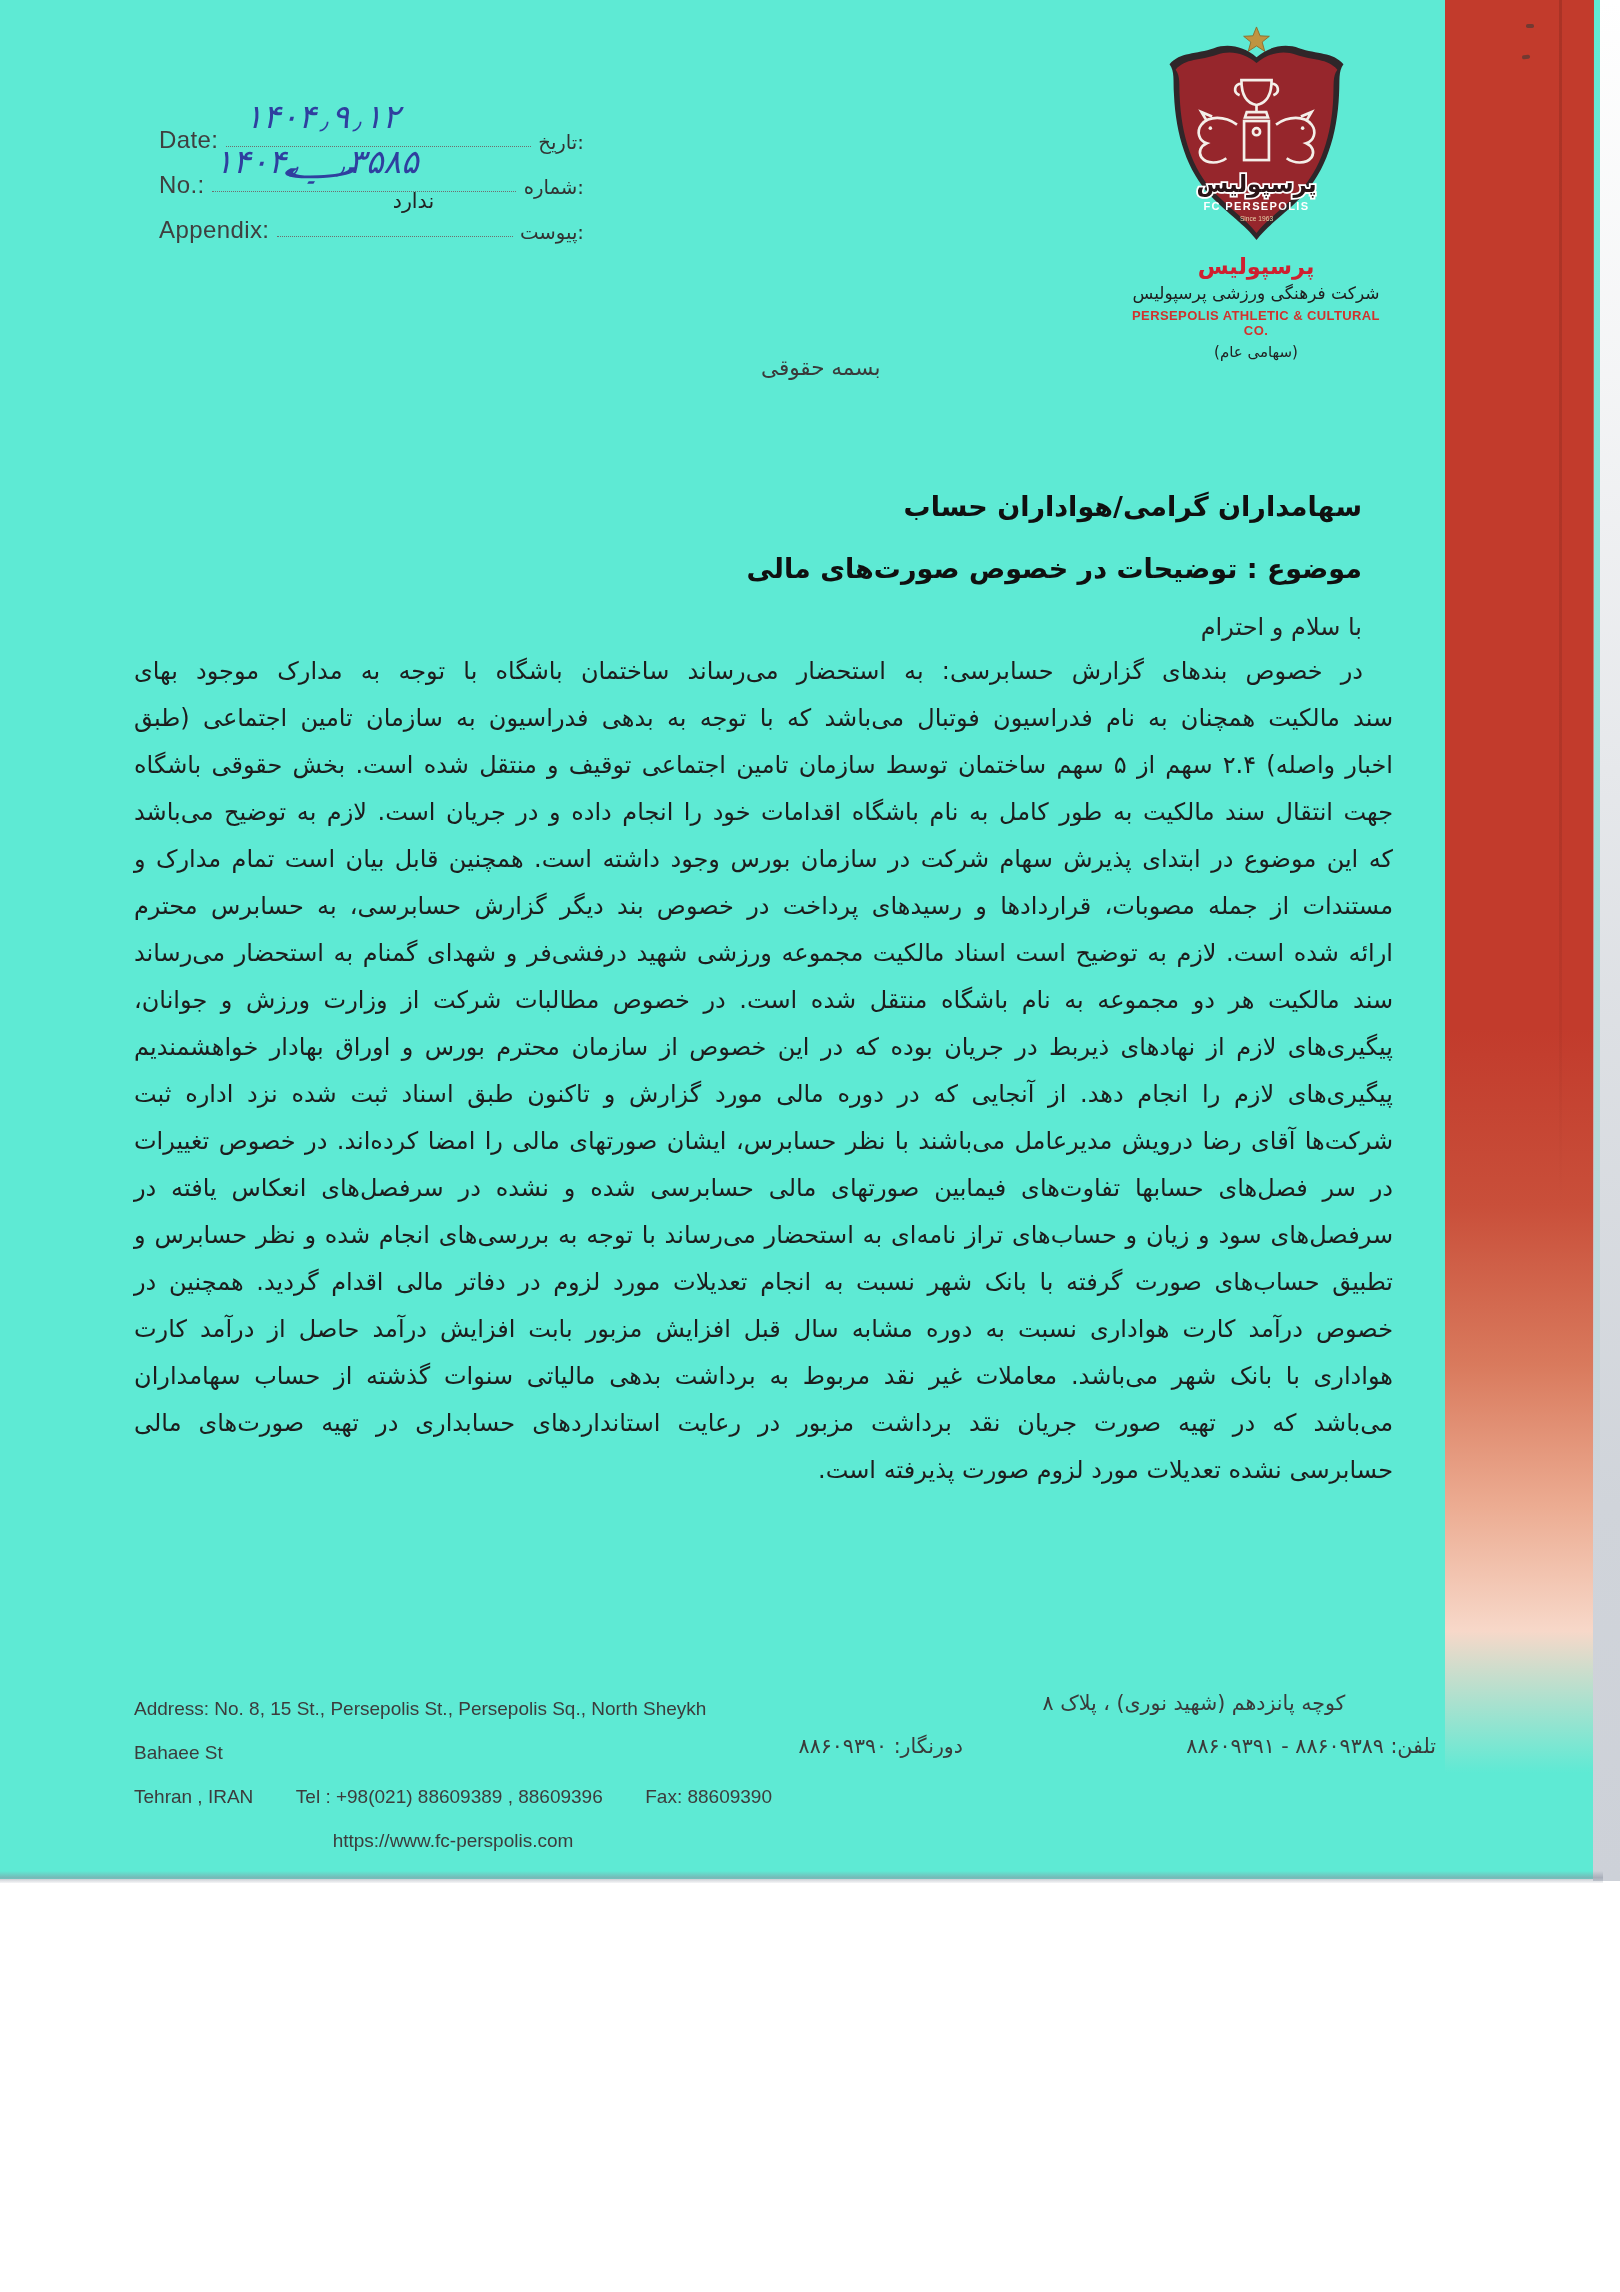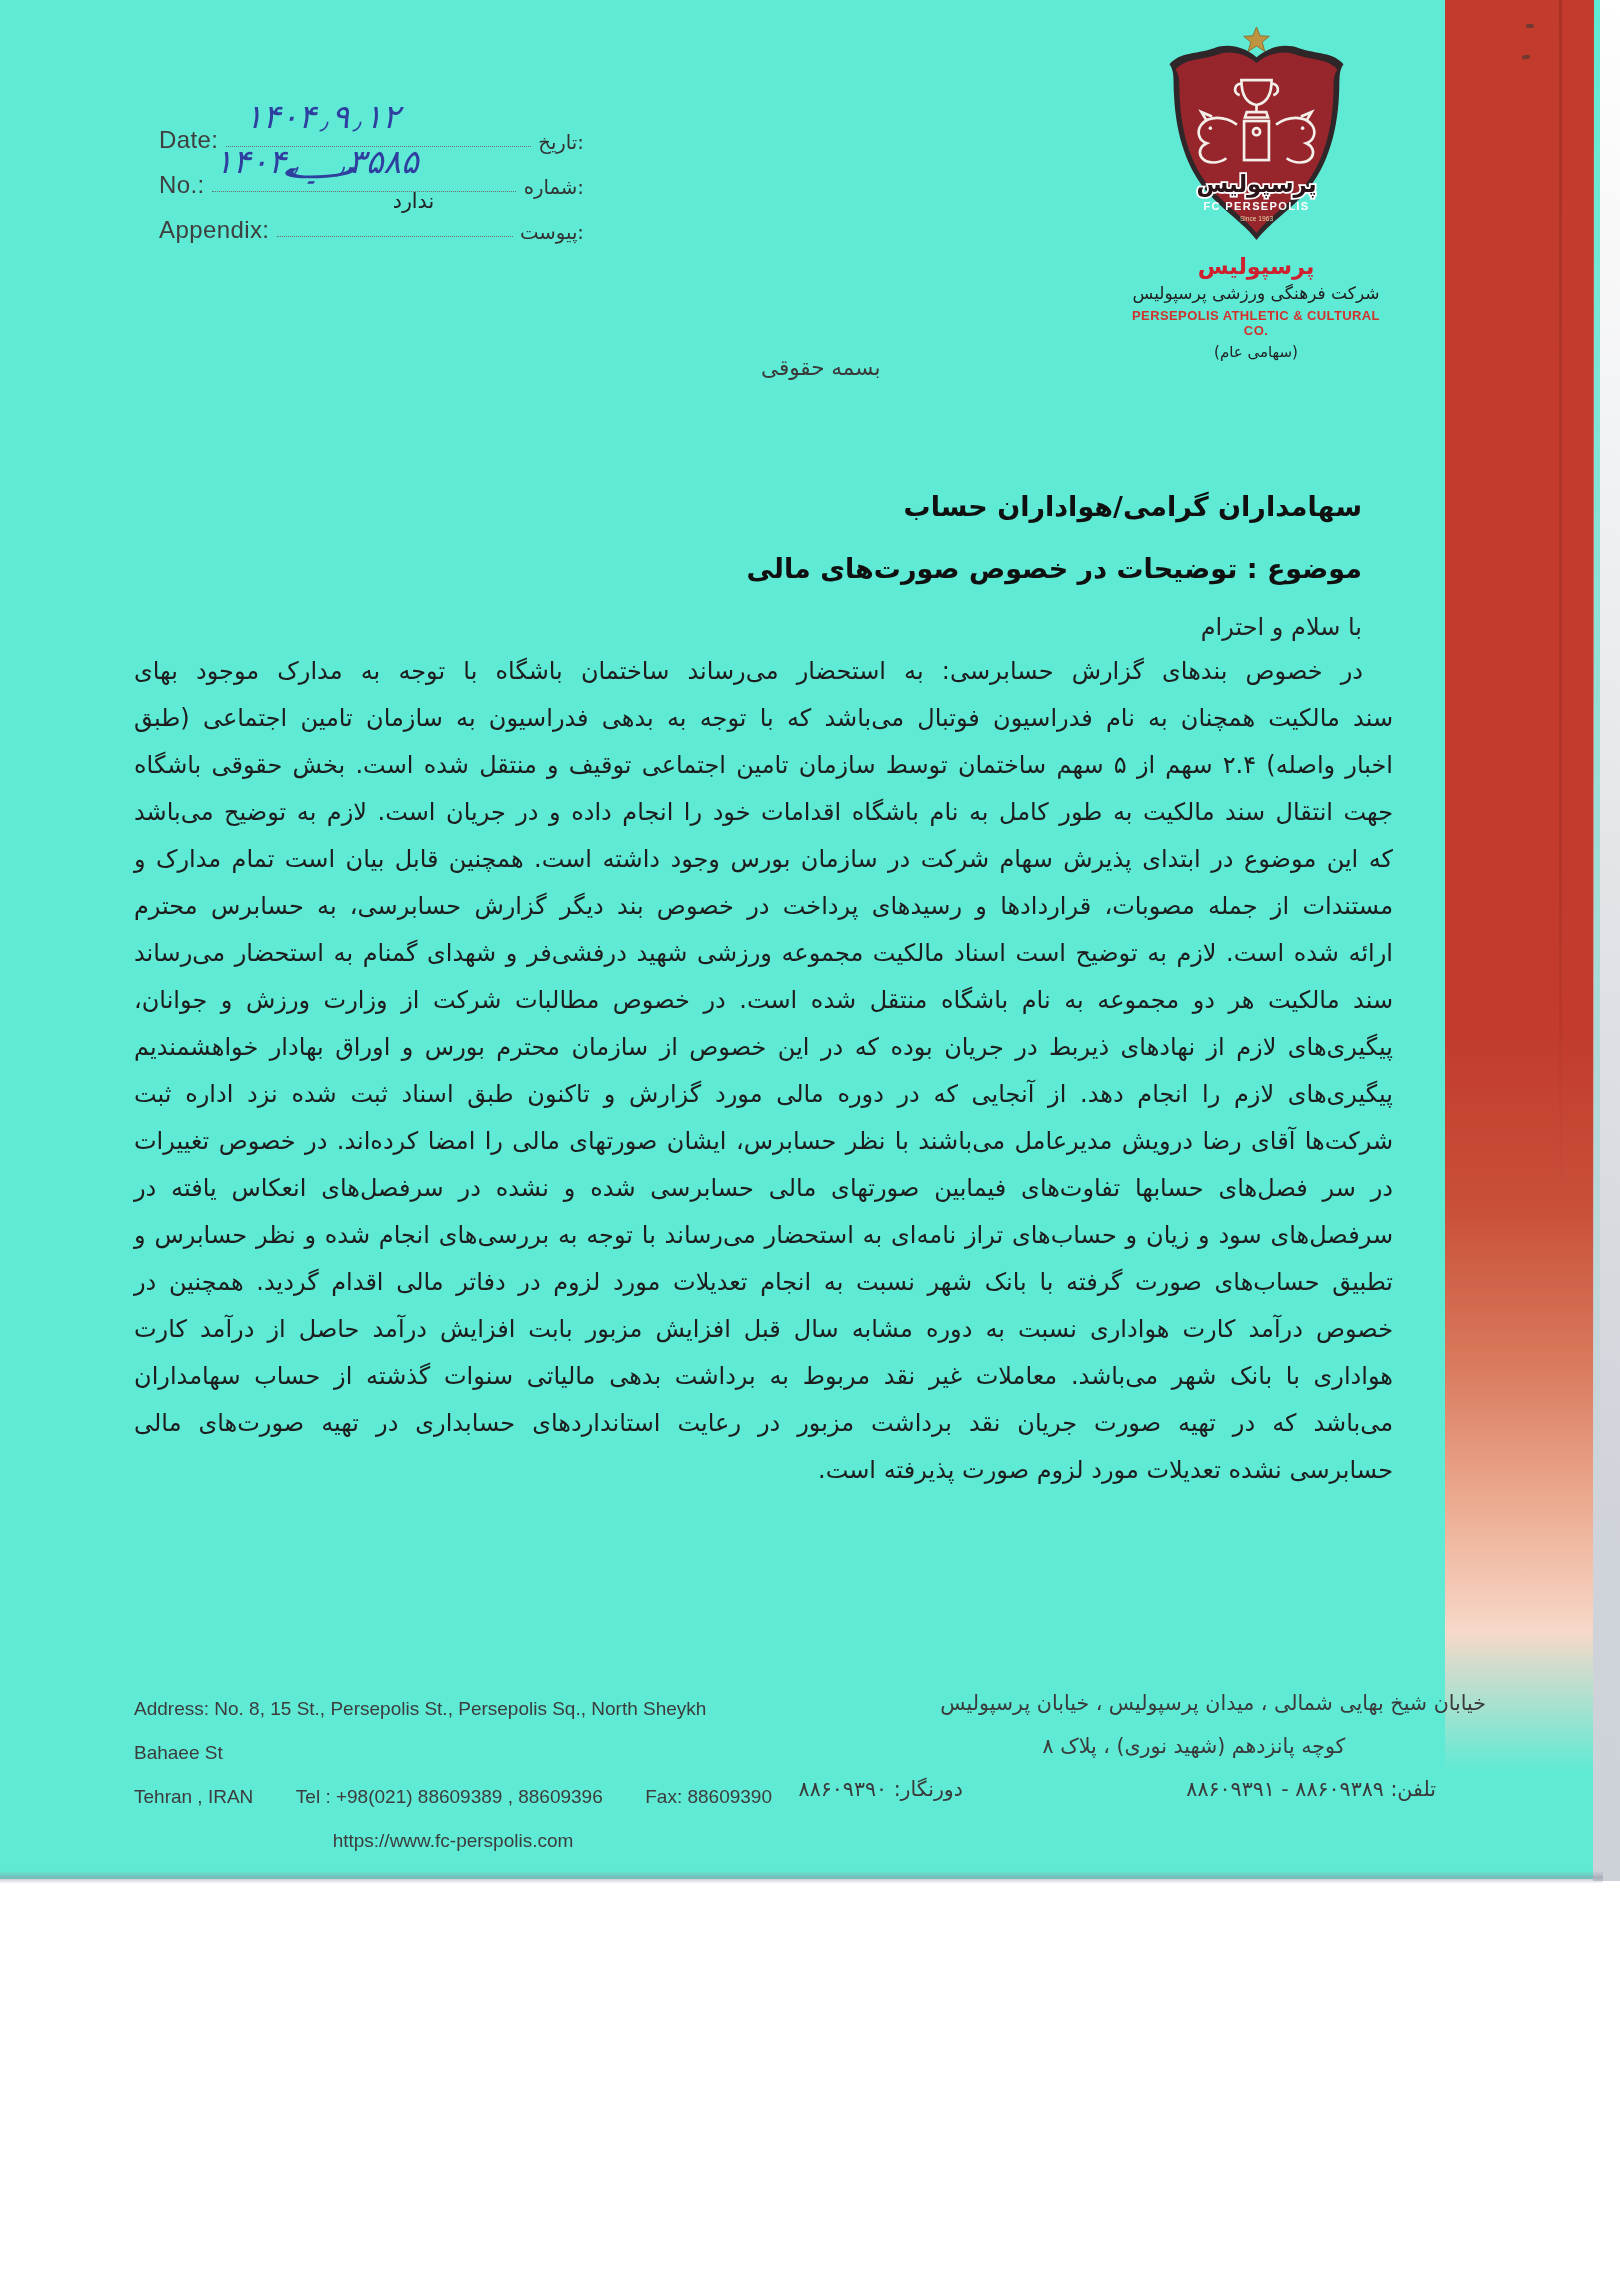--- a/index.html
+++ b/index.html
@@ -195,21 +195,20 @@
       <div class="line1">Address: No. 8, 15 St., Persepolis St., Persepolis Sq., North Sheykh Bahaee St</div>
       <div class="line2">
         <span>Tehran , IRAN</span>
         <span>Tel : +98(021) 88609389 , 88609396</span>
         <span>Fax: 88609390</span>
       </div>
       <div class="line3">https://www.fc-perspolis.com</div>
     </div>
 
     <div class="footer-fa">
-      <div class="line1">خیابان شیخ بهایی شمالی ، میدان پرسپولیس ، خیابان پرسپولیس</div>
       <div class="line2">کوچه پانزدهم (شهید نوری) ، پلاک ۸</div>
       <div class="line3">
         <span>تلفن: ۸۸۶۰۹۳۸۹ - ۸۸۶۰۹۳۹۱</span>
         <span>دورنگار: ۸۸۶۰۹۳۹۰</span>
       </div>
     </div>
 
   </div>
 
   <div class="right-shadow"></div>

